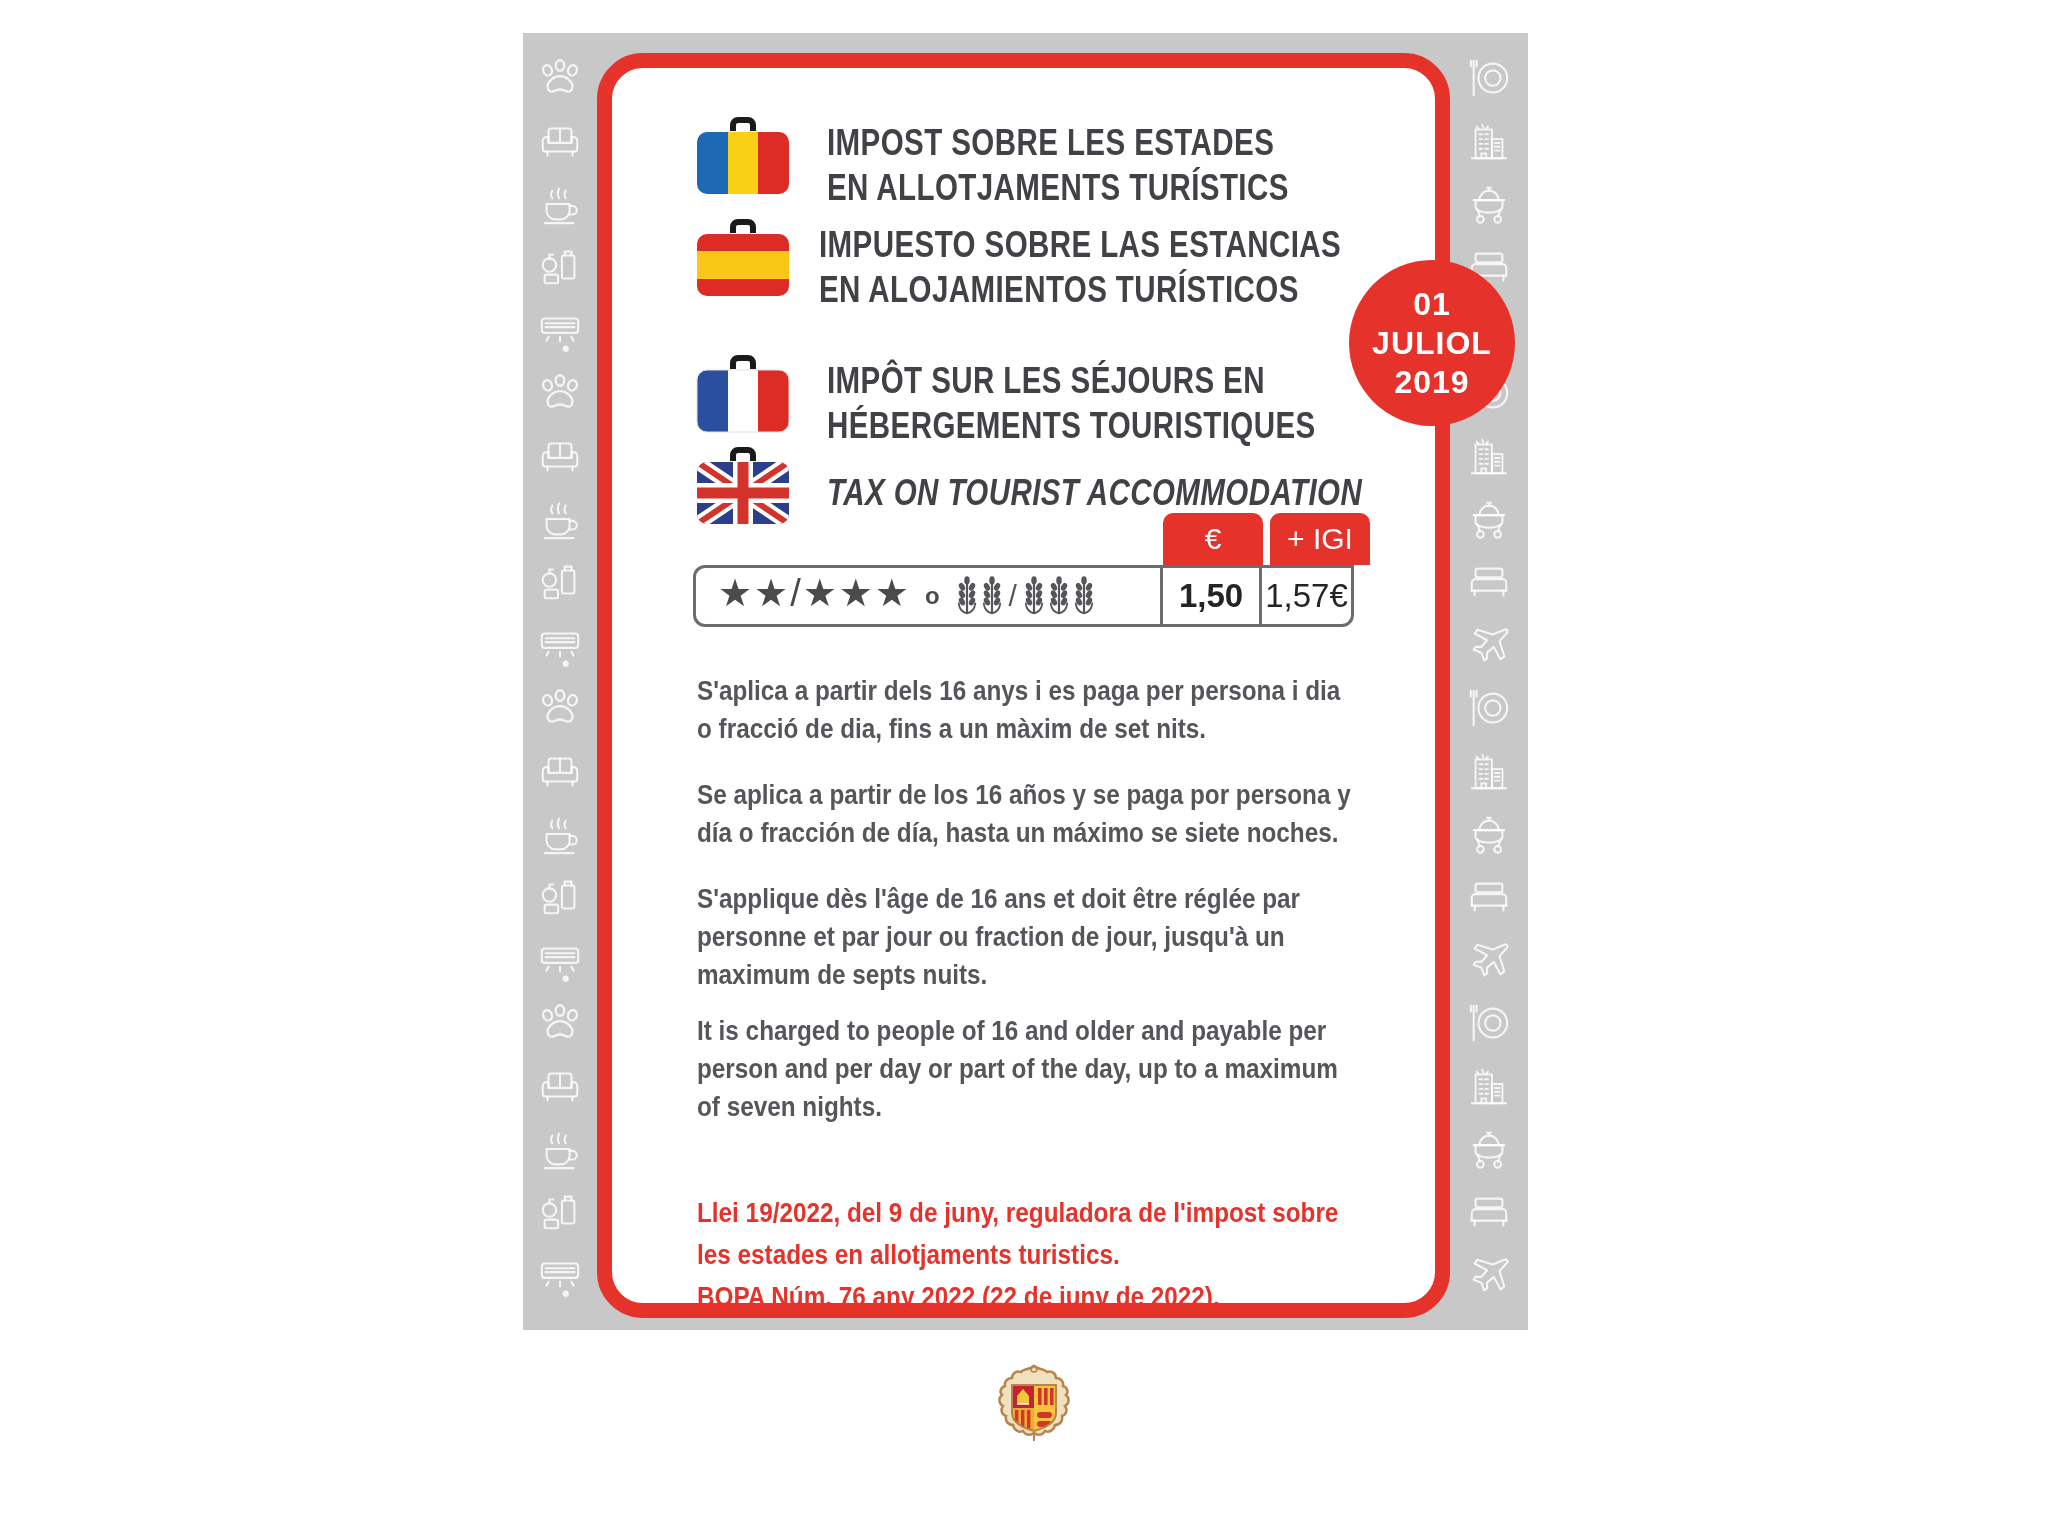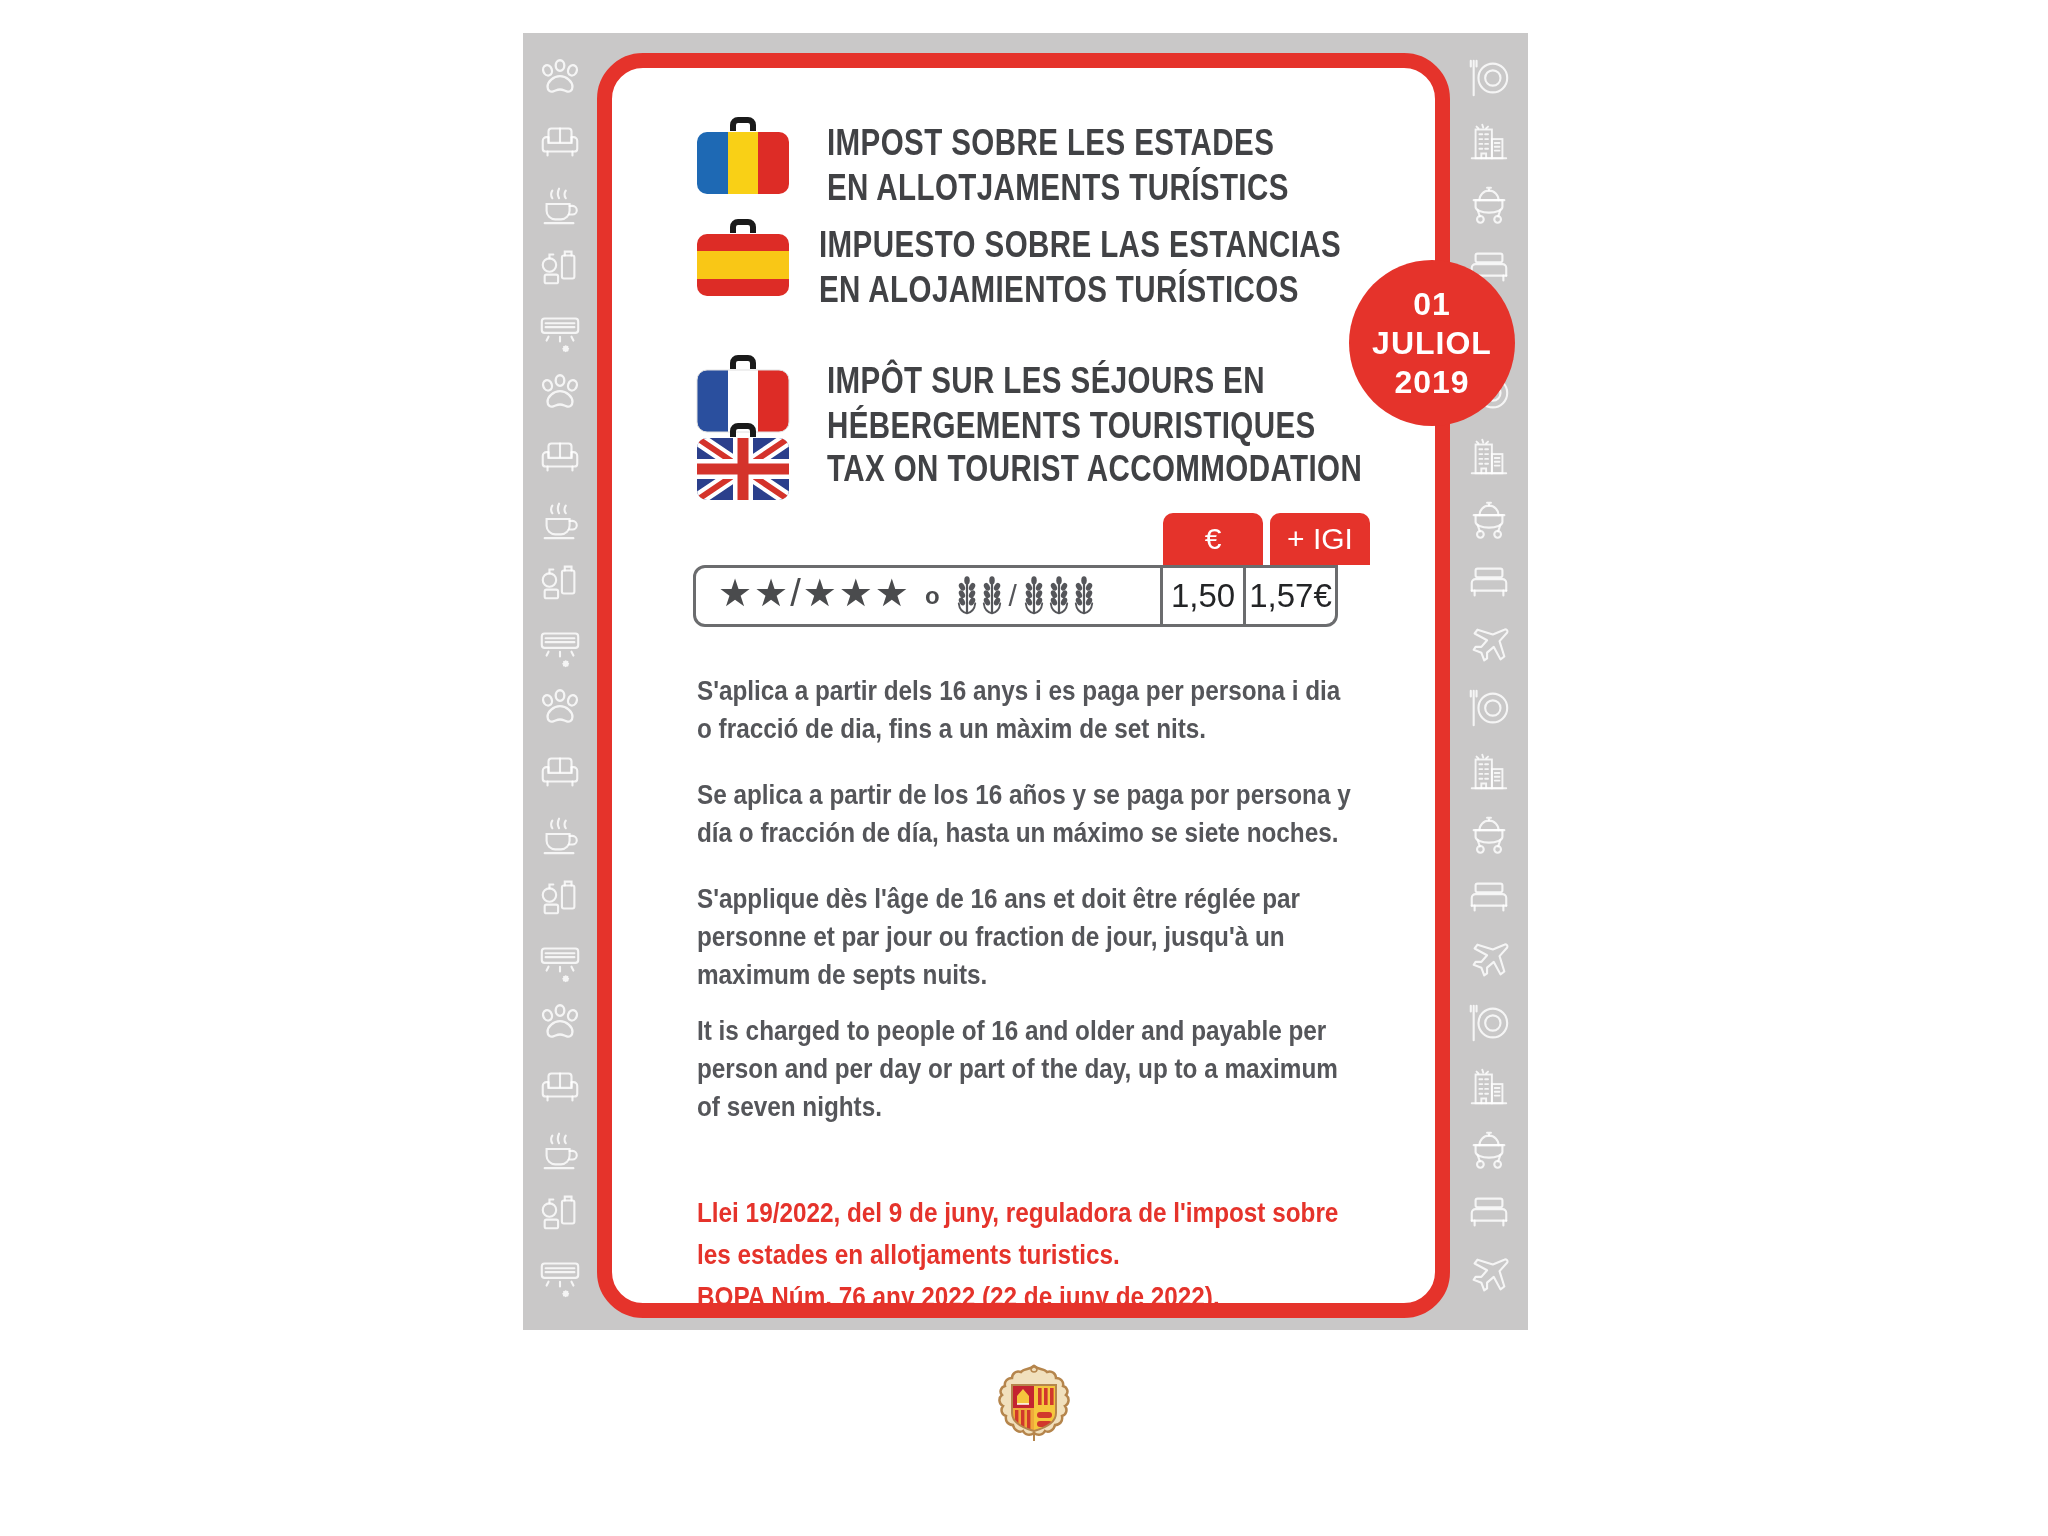--- a/index.html
+++ b/index.html
@@ -22,36 +22,36 @@
   .card{
     position:absolute;left:597px;top:53px;width:853px;height:1265px;
     border:15px solid var(--red);border-radius:46px;background:#fff;z-index:2;
   }
   .badge{
     position:absolute;left:1349px;top:260px;width:166px;height:166px;border-radius:50%;
     background:var(--red);color:#fff;display:flex;flex-direction:column;align-items:center;justify-content:center;
     z-index:5;font-weight:700;font-size:32px;line-height:39px;letter-spacing:1px;
   }
   .title-row{position:absolute;left:695px;display:flex;gap:36px;align-items:flex-start;z-index:4;}
-  #title-row-1{top:116px;} #title-row-2{top:218px;gap:28px;} #title-row-3{top:334px;margin-top:20px;} #title-row-4{top:422px;}
+  #title-row-1{top:116px;} #title-row-2{top:218px;gap:28px;} #title-row-3{top:334px;margin-top:20px;} #title-row-4{top:446px;font-style:italic;}
   .flag{width:96px;height:80px;flex:none;}
   .title-text{
     font-weight:700;font-size:36px;line-height:45px;color:var(--title);
     transform:scaleX(0.82);transform-origin:left top;white-space:nowrap;letter-spacing:0.5px;padding-top:4px;
   }
   #title-row-4 .title-text{padding-top:24px;}
   .rate-header{position:absolute;left:1163px;top:513px;display:flex;gap:7px;z-index:4;}
   .hcell{
     width:100px;height:52px;background:var(--red);color:#fff;font-size:30px;
     display:flex;align-items:center;justify-content:center;border-radius:10px 10px 0 0;
   }
   .rate-row{position:absolute;left:693px;top:565px;height:62px;display:flex;z-index:4;}
   .cell{border:3px solid #6b6c6e;display:flex;align-items:center;justify-content:center;background:#fff;}
   .cell.desc{width:470px;border-radius:12px 0 0 12px;justify-content:flex-start;padding-left:22px;}
-  .cell.euro{width:83px;border-left:none;}
+  .cell.euro{width:99px;border-left:none;font-weight:bold;}
   .cell.igi{width:92px;border-left:none;border-radius:0 0 12px 0;}
   .stars{font-size:38px;color:#4a4b4d;letter-spacing:2px;padding-bottom:6px;white-space:nowrap;}
   .or-label{font-size:24px;font-weight:700;color:#4a4b4d;padding:0 16px 0 14px;}
   .wheat-area{display:flex;align-items:center;color:#55565a;}
   .wheat-cluster{display:flex;align-items:flex-end;gap:3px;}
   .wheat-svg{width:22px;height:42px;}
   .wheat-sep{font-size:30px;color:#55565a;padding:0 6px;}
   .price{font-size:33px;color:#232426;}
   .para{
     position:absolute;left:697px;z-index:4;font-size:27px;font-weight:700;color:var(--body);

